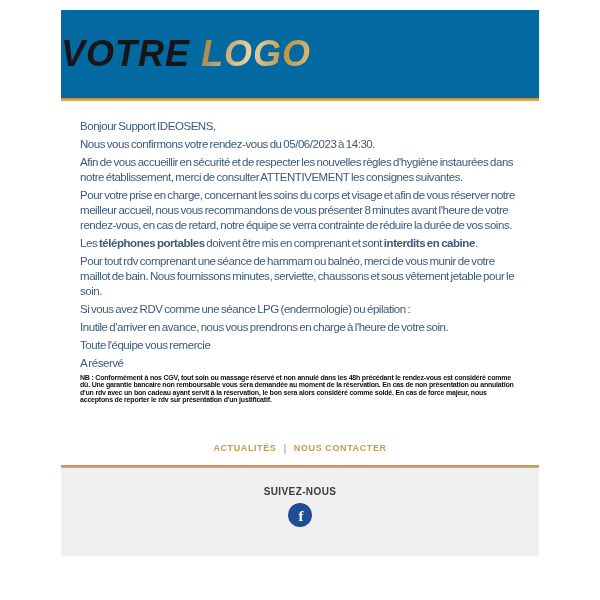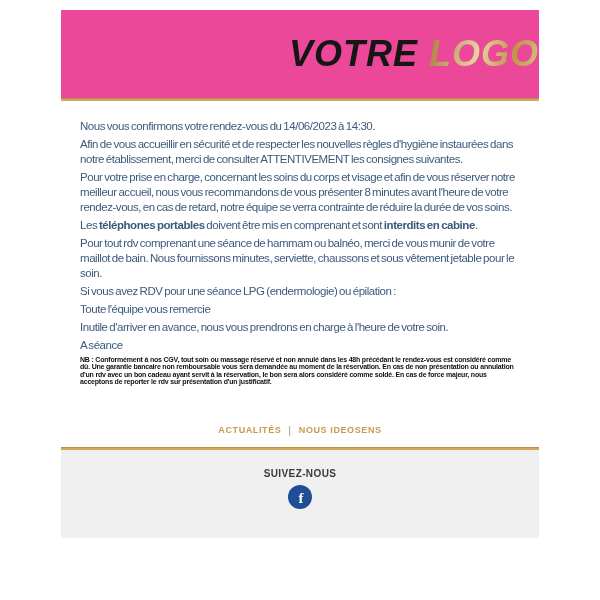--- a/index.html
+++ b/index.html
@@ -7,22 +7,22 @@
   body {
     width: 600px; height: 600px; overflow: hidden;
     background: #ffffff;
     font-family: "Liberation Sans", sans-serif;
   }
   .page { width: 600px; height: 600px; }
   .column { width: 478px; margin: 0 auto; }
 
   
   .header-band {
-    margin-top: 10px; height: 88px; background: #ec4899;
-    display: flex; align-items: center; justify-content: flex-end;
+    margin-top: 10px; height: 88px; background: #0369a1;
+    display: flex; align-items: center; justify-content: flex-start;
   }
   .logo {
     font-style: italic; font-weight: 800; font-size: 36px;
     letter-spacing: 1px; color: #161616; white-space: nowrap;
   }
   .logo .gold {
     background: linear-gradient(105deg, #a87c38 0%, #e8d3a2 45%, #c09548 75%, #dcc08a 100%);
     -webkit-background-clip: text; background-clip: text; color: transparent;
   }
   .gold-bar { height: 3px; background: #d2a85f; border-top: 1px solid #b98f4a; }
@@ -72,38 +72,39 @@
 <div class="page">
   <div class="column">
 
     <div class="header-band">
       <div class="logo"><span>VOTRE</span><span> </span><span class="gold">LOGO</span></div>
     </div>
 
     <div class="gold-bar"></div>
 
     <div class="content">
+      <p class="greeting">Bonjour Support IDEOSENS,</p>
 
-      <p>Nous vous confirmons votre rendez-vous du 14/06/2023 à 14:30.</p>
+      <p>Nous vous confirmons votre rendez-vous du 05/06/2023 à 14:30.</p>
       <p>Afin de vous accueillir en sécurité et de respecter les nouvelles règles d'hygiène instaurées dans notre établissement, merci de consulter ATTENTIVEMENT les consignes suivantes.</p>
       <p>Pour votre prise en charge, concernant les soins du corps et visage et afin de vous réserver notre meilleur accueil, nous vous recommandons de vous présenter 8 minutes avant l'heure de votre rendez-vous, en cas de retard, notre équipe se verra contrainte de réduire la durée de vos soins.</p>
 
       <p><span>Les </span><b>téléphones portables</b><span> doivent être mis en comprenant et sont </span><b>interdits en cabine</b><span>.</span></p>
 
       <p>Pour tout rdv comprenant une séance de hammam ou balnéo, merci de vous munir de votre maillot de bain. Nous fournissons minutes, serviette, chaussons et sous vêtement jetable pour le soin.</p>
-      <p>Si vous avez RDV pour une séance LPG (endermologie) ou épilation :</p>
+      <p>Si vous avez RDV comme une séance LPG (endermologie) ou épilation :</p>
+      <p>Inutile d'arriver en avance, nous vous prendrons en charge à l'heure de votre soin.</p>
       <p>Toute l'équipe vous remercie</p>
-      <p>Inutile d'arriver en avance, nous vous prendrons en charge à l'heure de votre soin.</p>
-      <p>A séance</p>
+      <p>A réservé</p>
 
       <p class="nb">NB : Conformément à nos CGV, tout soin ou massage réservé et non annulé dans les 48h précédant le rendez-vous est considéré comme dû. Une garantie bancaire non remboursable vous sera demandée au moment de la réservation. En cas de non présentation ou annulation d'un rdv avec un bon cadeau ayant servit à la réservation, le bon sera alors considéré comme soldé. En cas de force majeur, nous acceptons de reporter le rdv sur présentation d'un justificatif.</p>
     </div>
 
     <div class="links-row">
-      <a class="link">ACTUALITÉS</a><span class="link-sep">|</span><a class="link">NOUS IDEOSENS</a>
+      <a class="link">ACTUALITÉS</a><span class="link-sep">|</span><a class="link">NOUS CONTACTER</a>
     </div>
 
     <div class="gold-bar"></div>
 
     <div class="footer-band">
       <div class="follow-label">SUIVEZ-NOUS</div>
       <div class="fb-circle">
         <span class="fb-glyph">f</span>
       </div>
     </div>

